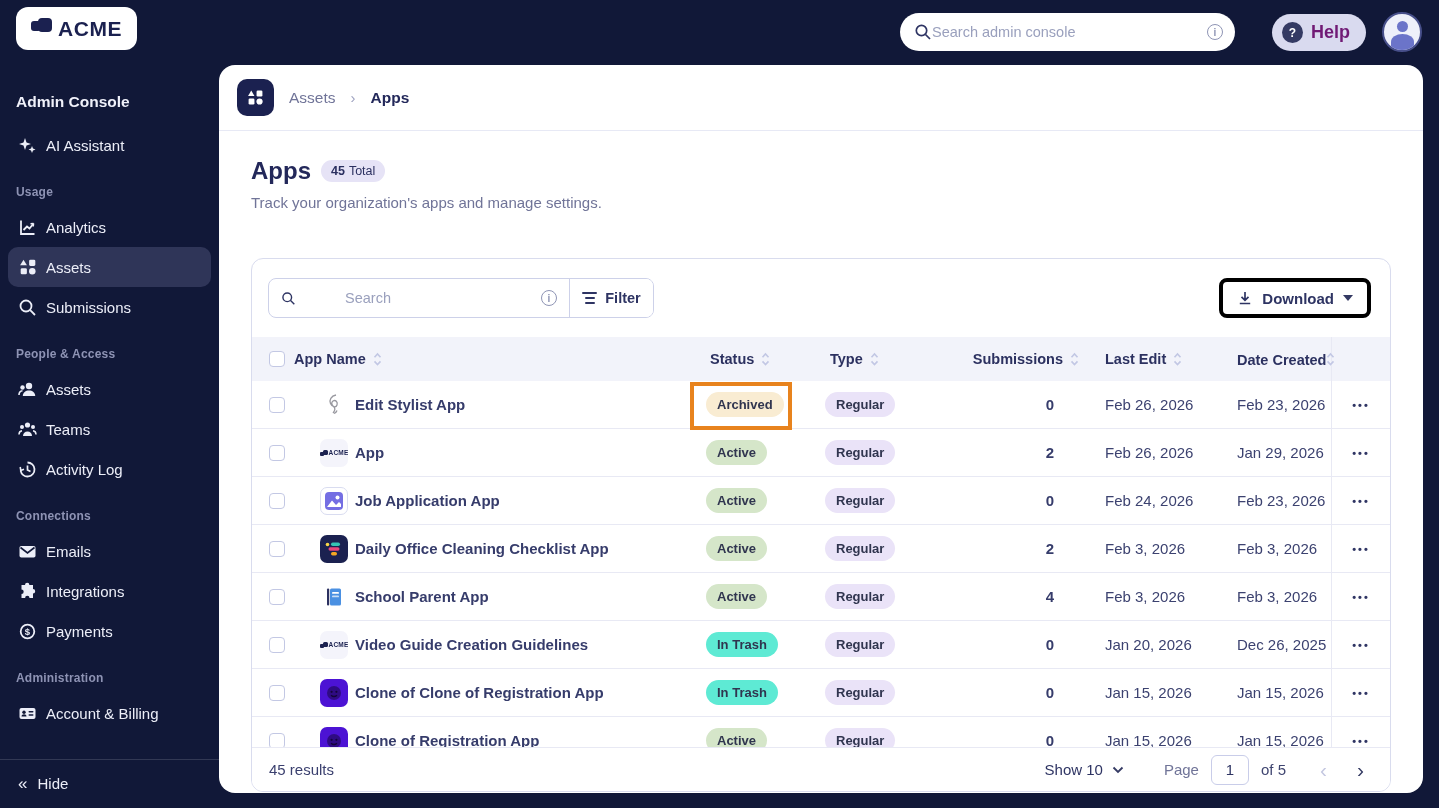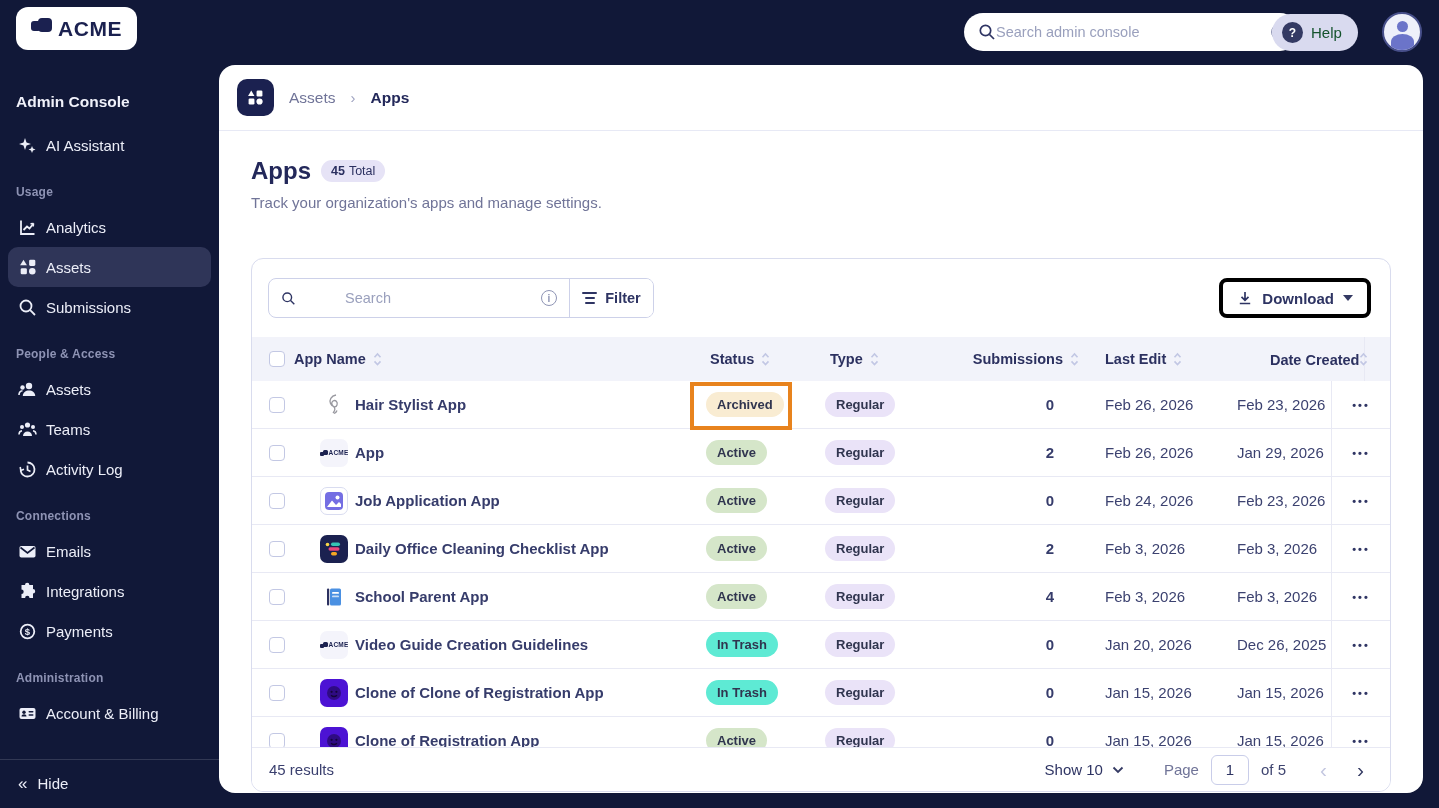--- a/index.html
+++ b/index.html
@@ -15,36 +15,36 @@
   .logo-box {
     position:absolute; left:16px; top:7px; width:121px; height:43px;
     background:#fff; border-radius:12px; display:flex; align-items:center; justify-content:center; gap:5px;
     cursor:pointer;
   }
   .logo-glyph { position:relative; width:22px; height:21px; }
   .logo-glyph .sq1 { position:absolute; left:0; top:3px; width:10px; height:10px; background:#1b2150; border-radius:3px; }
   .logo-glyph .sq2 { position:absolute; left:7px; top:0; width:14px; height:14px; background:#1b2150; border-radius:4px; }
   .logo-text { font-size:21px; font-weight:800; color:#1b2150; letter-spacing:.5px; }
   .top-search {
-    position:absolute; left:964px; top:13px; width:335px; height:38px;
+    position:absolute; left:900px; top:13px; width:335px; height:38px;
     background:#fff; border-radius:19px; display:flex; align-items:center; padding:0 12px 0 14px;
   }
   .top-search input { border:none; outline:none; flex:1; font-size:14.5px; color:#2e3463; background:transparent; font-family:"Liberation Sans",sans-serif; }
   .top-search input::placeholder { color:#9aa0bd; }
   .info-circle {
     width:16px; height:16px; border:1.3px solid #8f95b5; border-radius:50%;
     display:flex; align-items:center; justify-content:center;
     font-size:10px; color:#8f95b5; font-weight:700; flex:none;
   }
   .help-btn {
     position:absolute; left:1272px; top:14px; height:37px; padding:0 16px 0 10px;
     background:#d9daef; border-radius:19px; display:flex; align-items:center; gap:8px; cursor:pointer; border:none;
   }
   .help-q { width:21px; height:21px; border-radius:50%; background:#343a63; color:#fff; font-size:12px; font-weight:700; display:flex; align-items:center; justify-content:center; }
-  .help-label { font-size:15px; font-weight:400; color:#14532d; }
+  .help-label { font-size:18px; font-weight:700; color:#701a75; }
   .avatar {
     position:absolute; left:1382px; top:12px; width:40px; height:40px; border-radius:50%;
     background:#eef0fa; border:2px solid #474f8a; overflow:hidden; cursor:pointer;
   }
   .avatar .head { position:absolute; left:13px; top:7px; width:11px; height:11px; border-radius:50%; background:#6b74c9; }
   .avatar .body { position:absolute; left:7px; top:20px; width:23px; height:16px; border-radius:50% 50% 0 0; background:#6b74c9; }
 
   
   .sidebar { position:absolute; left:0; top:65px; width:219px; bottom:0; color:#eef0fa; }
   .sb-title { font-size:15.5px; font-weight:700; color:#f0f1fa; padding:28px 16px 14px 16px; }
@@ -108,21 +108,21 @@
   .c-subs  { width:110px; flex:none; justify-content:flex-end; }
   .c-edit  { width:150px; flex:none; padding-left:18px; }
   .c-created{ width:94px; flex:none; }
   .c-actions{ flex:1; border-left:1px solid #e8e9f4; justify-content:center; }
 
   .thead { height:44px; flex:none; background:#f2f3fa; font-size:14.5px; font-weight:700; color:#2c3160; }
   .thead .hlbl { display:flex; align-items:center; gap:7px; }
   .thead .c-status .hlbl { padding-left:4px; }
   .thead .c-type .hlbl { padding-left:5px; }
   .thead .c-subs { padding-right:8px; }
-  .thead .c-created { position:relative;margin-left:33px; }
+  .thead .c-created { position:relative; }
   .thead .c-created .two-line { line-height:1.15; padding-top:2px; }
   .thead .c-created .sort { position:absolute; right:-4px; top:15px; }
   .sort { display:flex; }
 
   .tbody { flex:1; overflow:hidden; position:relative; }
   .row { height:48px; border-bottom:1px solid #e8e9f4; font-size:15px; }
   .checkbox { width:16px; height:16px; border:1.5px solid #c3c8e4; border-radius:4px; background:#fff; cursor:pointer; }
   .appicon { width:28px; height:28px; flex:none; margin:0 7px 0 26px; border-radius:7px; display:flex; align-items:center; justify-content:center; overflow:hidden; }
   .appicon.tile-light { background:#f4f4fb; }
   .appicon.tile-border { background:#fff; border:1px solid #d9dcf0; }
@@ -453,21 +453,21 @@
       <div class="trow row">
         <div class="cell c-check">
             <span class="checkbox"></span>
           </div>
         <div class="cell c-name">
           <span class="appicon">
             <svg width="24" height="24" viewBox="0 0 24 24">
                 <path d="M14 2 c-5 1-7 5-5.5 8.5 S14 15 15 12 s-1.5-5.5-4-4 c-2 1.3-1.5 4 .5 5.5 1.8 1.4 2 4-0.5 6.5 M12 20.5 c1.5-.5 2.5-1.5 3-3" fill="none" stroke="#98989f" stroke-width="1.3"></path>
               </svg>
           </span>
-          <span class="name">Hair Stylist App</span>
+          <span class="name">Edit Stylist App</span>
         </div>
         <div class="cell c-status">
             <span class="badge archived">Archived</span>
           </div>
         <div class="cell c-type">
             <span class="badge regular">Regular</span>
           </div>
         <div class="cell c-subs">0</div>
         <div class="cell c-edit">Feb 26, 2026</div>
         <div class="cell c-created">Feb 23, 2026</div>

